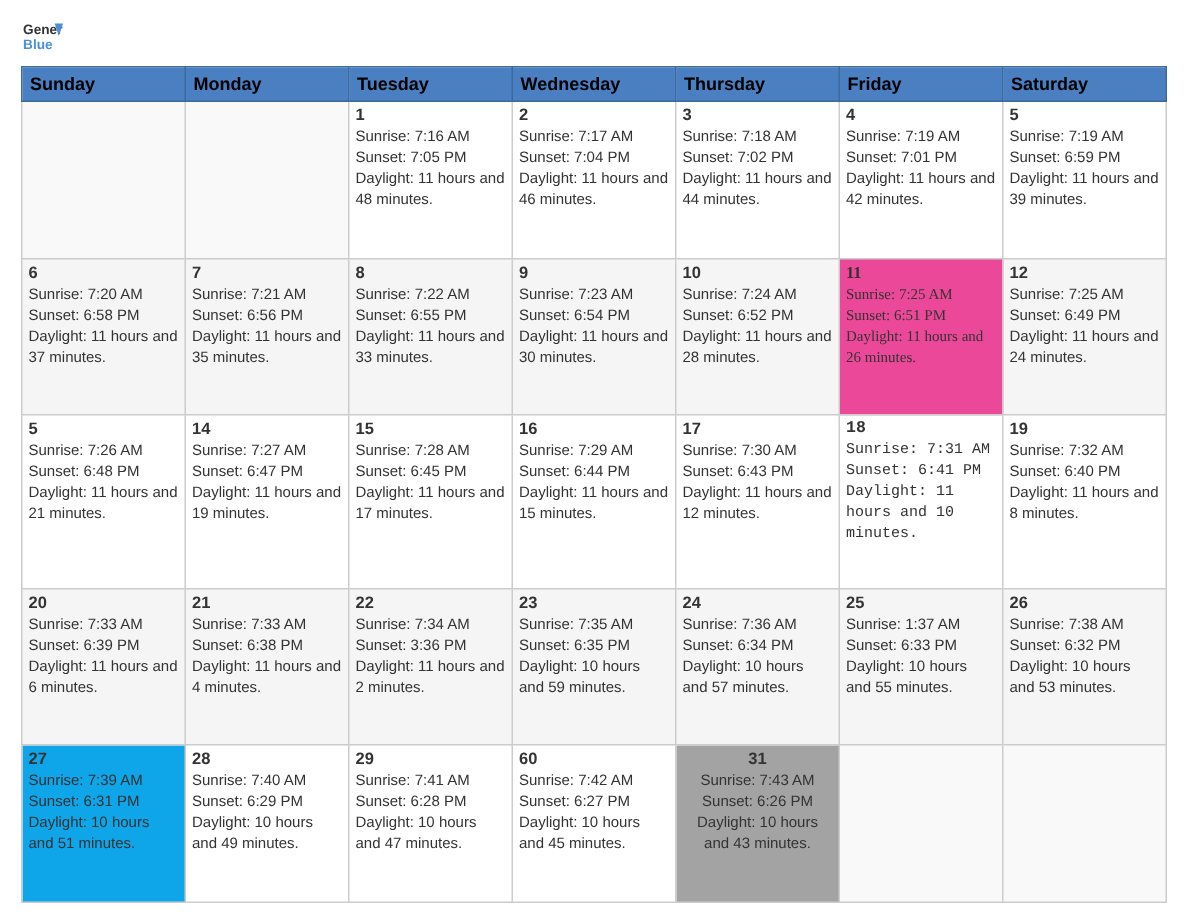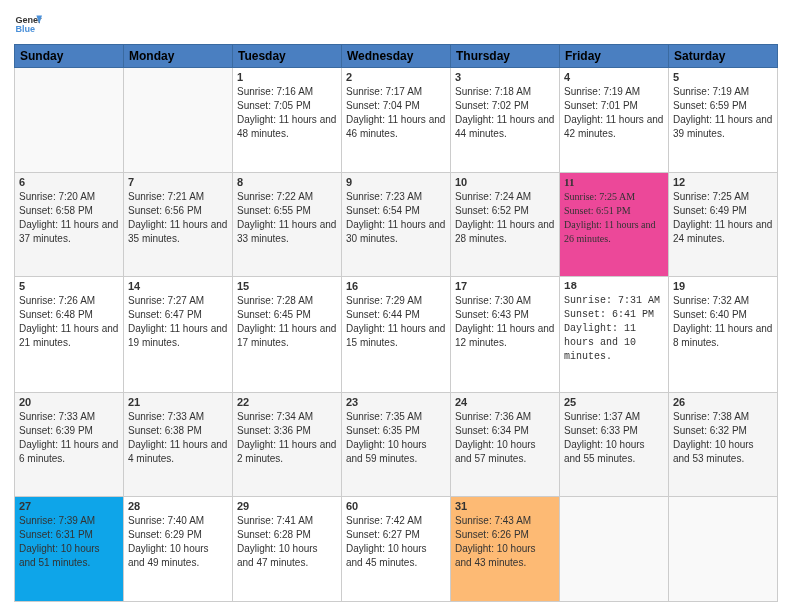--- a/index.html
+++ b/index.html
@@ -306,21 +306,21 @@
             <div class="day-info">Sunrise: 7:41 AM
 Sunset: 6:28 PM
 Daylight: 10 hours and 47 minutes.</div>
           </td>
           <td style="background: rgb(255, 255, 255);">
             <span class="day-num">60</span>
             <div class="day-info">Sunrise: 7:42 AM
 Sunset: 6:27 PM
 Daylight: 10 hours and 45 minutes.</div>
           </td>
-          <td style="background: #fdba74;">
+          <td style="background: #a3a3a3; text-align: center;">
             <span class="day-num">31</span>
             <div class="day-info">Sunrise: 7:43 AM
 Sunset: 6:26 PM
 Daylight: 10 hours and 43 minutes.</div>
           </td>
           <td class="empty-cell"></td>
           <td class="empty-cell"></td>
         </tr>
       </tbody>
   </table>

